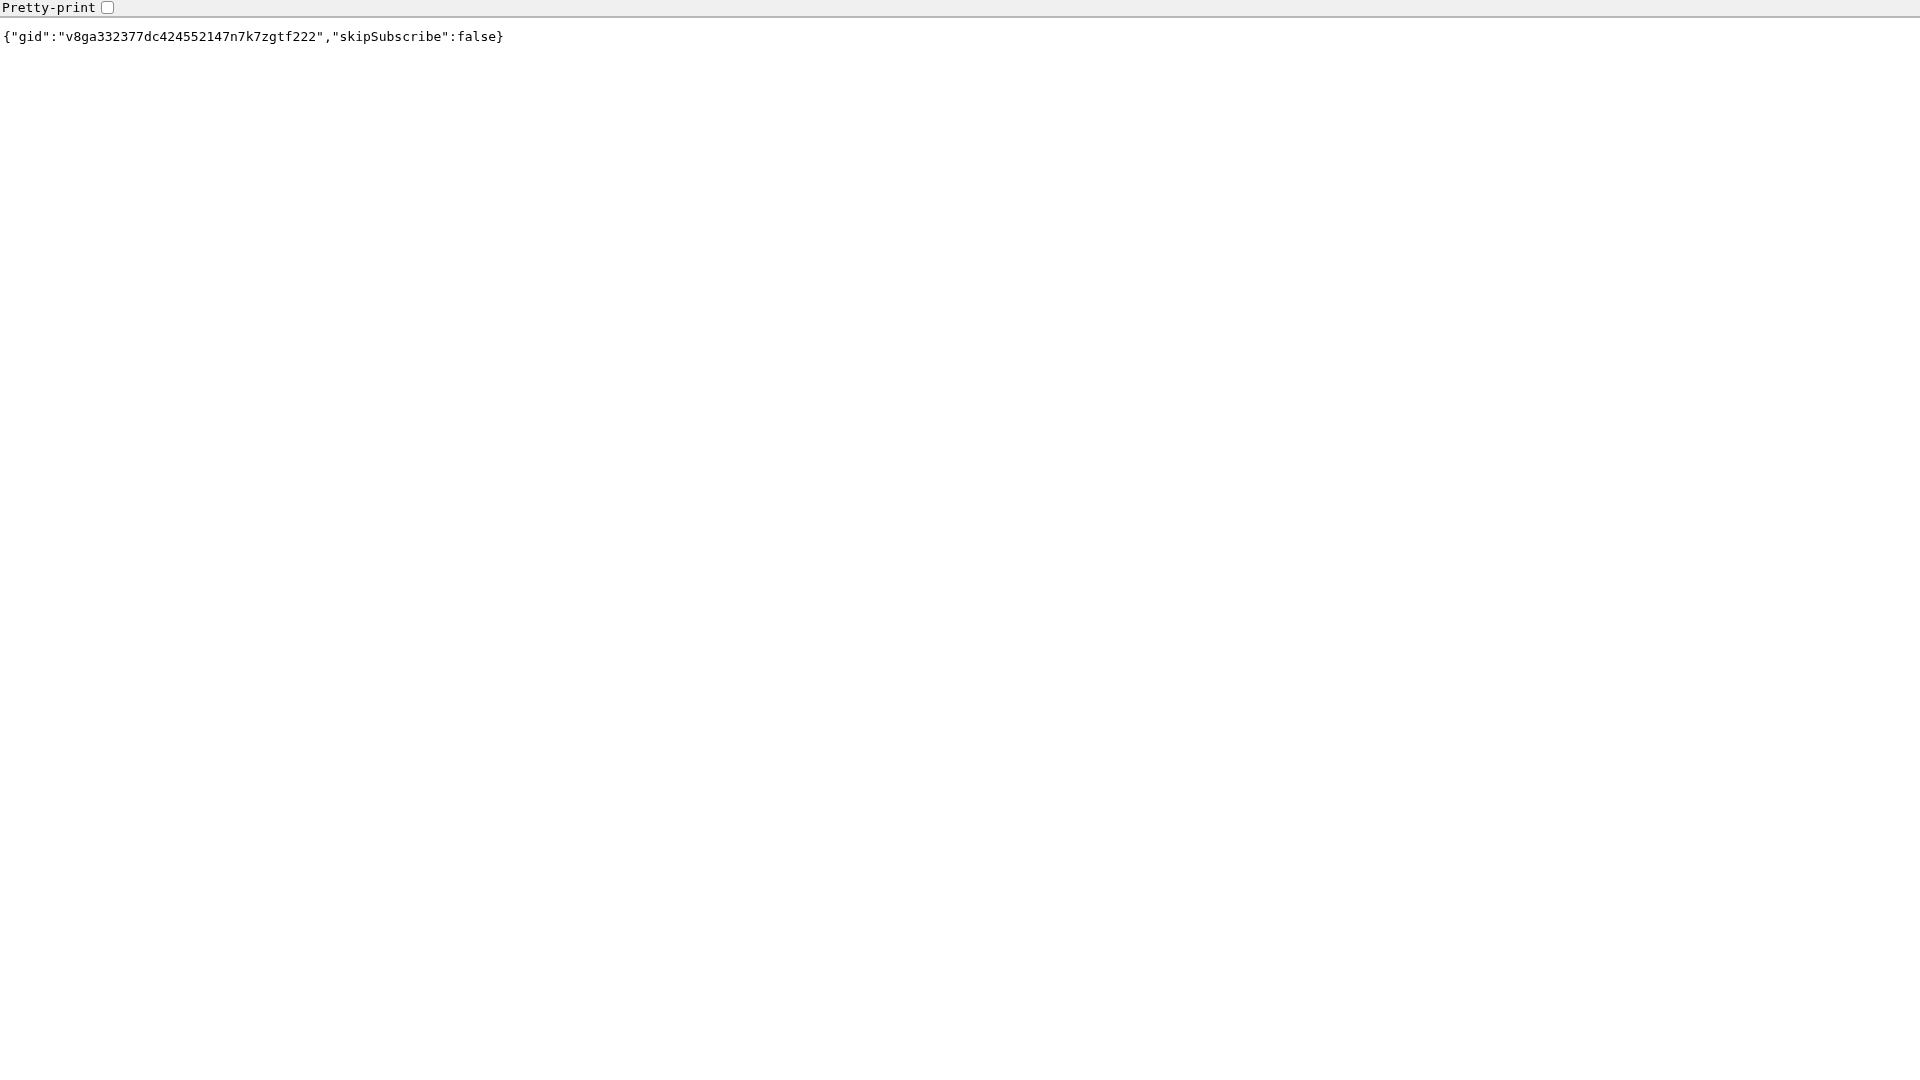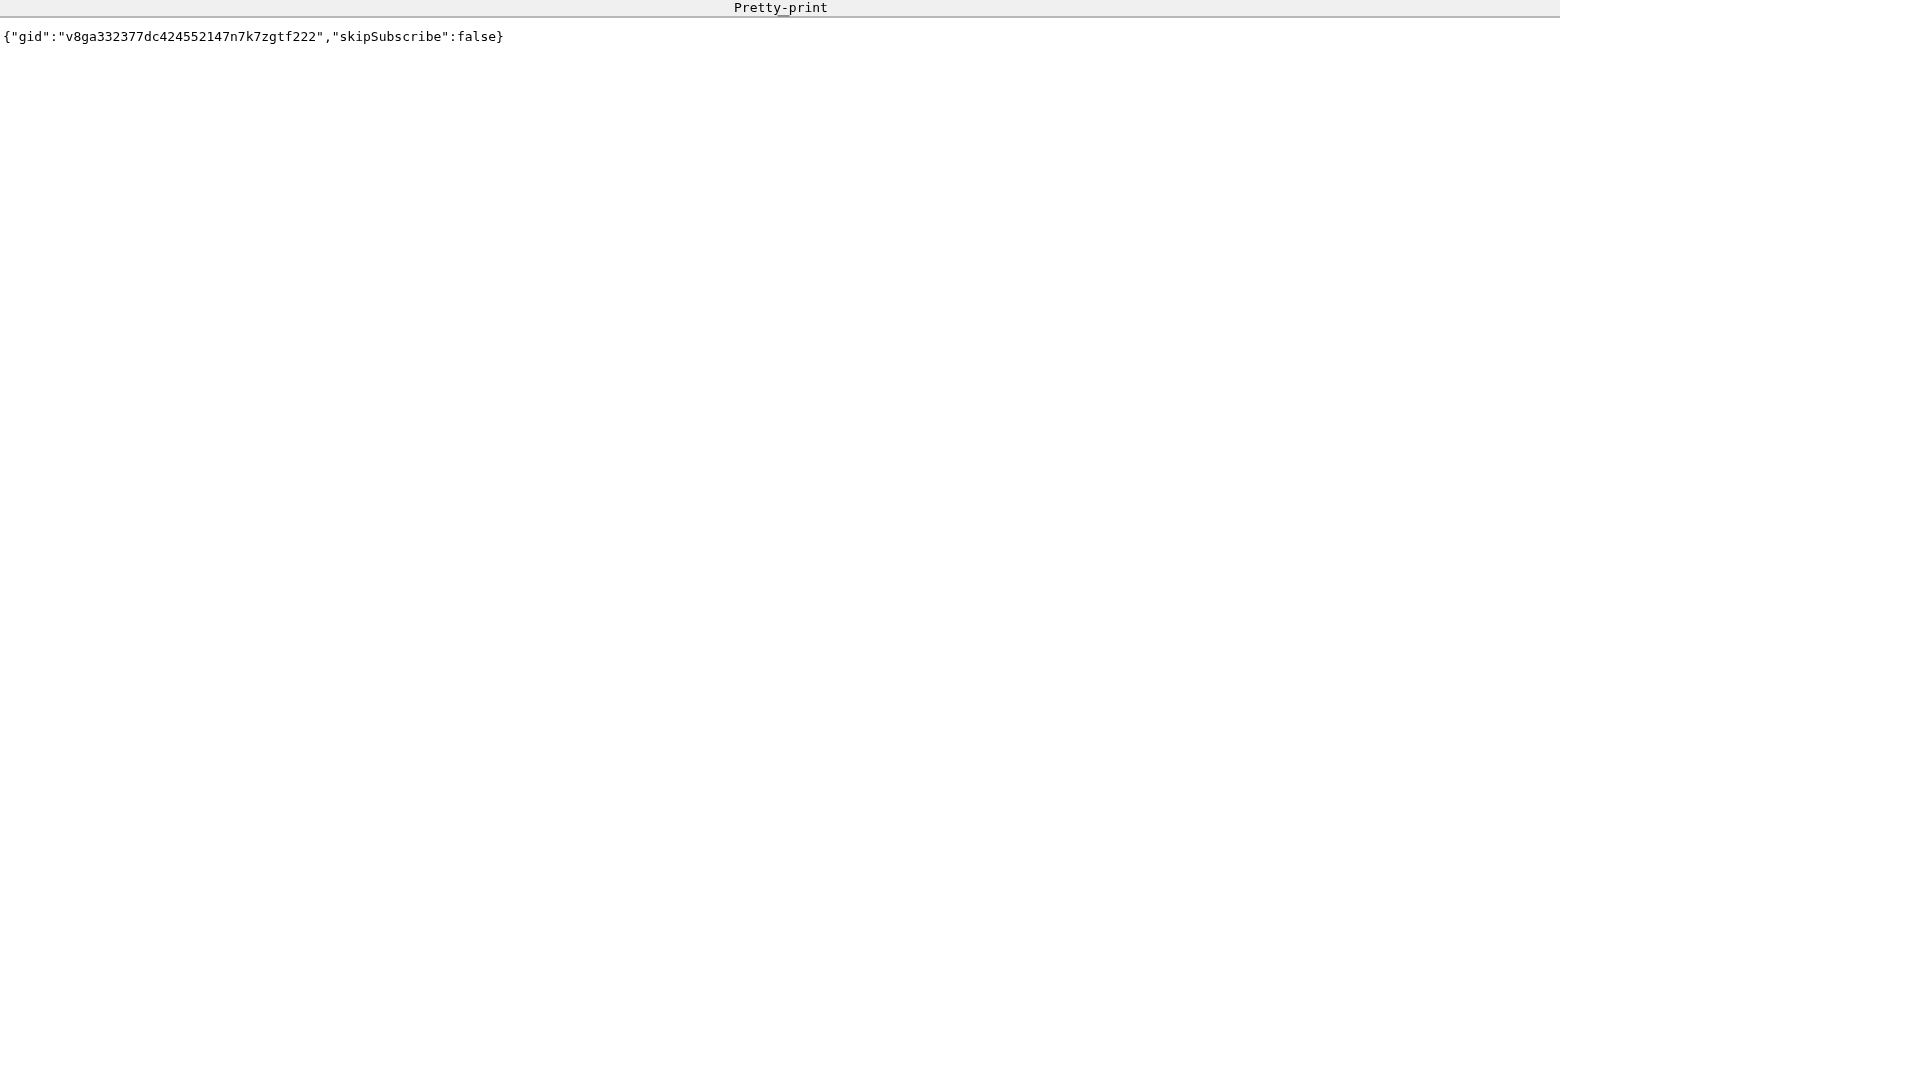--- a/index.html
+++ b/index.html
@@ -11,28 +11,27 @@
     background: #ffffff;
     overflow: hidden;
     font-family: "DejaVu Sans Mono", "Liberation Mono", monospace;
   }
 
   
   .pp-bar {
     position: absolute;
     top: 0;
     left: 0;
-    width: 1560px;
+    width: 1920px;
     height: 18px;
     background: #f0f0f0;
     border-bottom: 2px solid #b9b9b9;
     display: flex;
     align-items: center;
     padding-left: 2px;
-    flex-direction: column;
   }
   .pp-label {
     font-family: "DejaVu Sans Mono", "Liberation Mono", monospace;
     font-size: 13px;
     line-height: 16px;
     color: #000000;
     white-space: pre;
     user-select: none;
   }
   .pp-checkbox {

